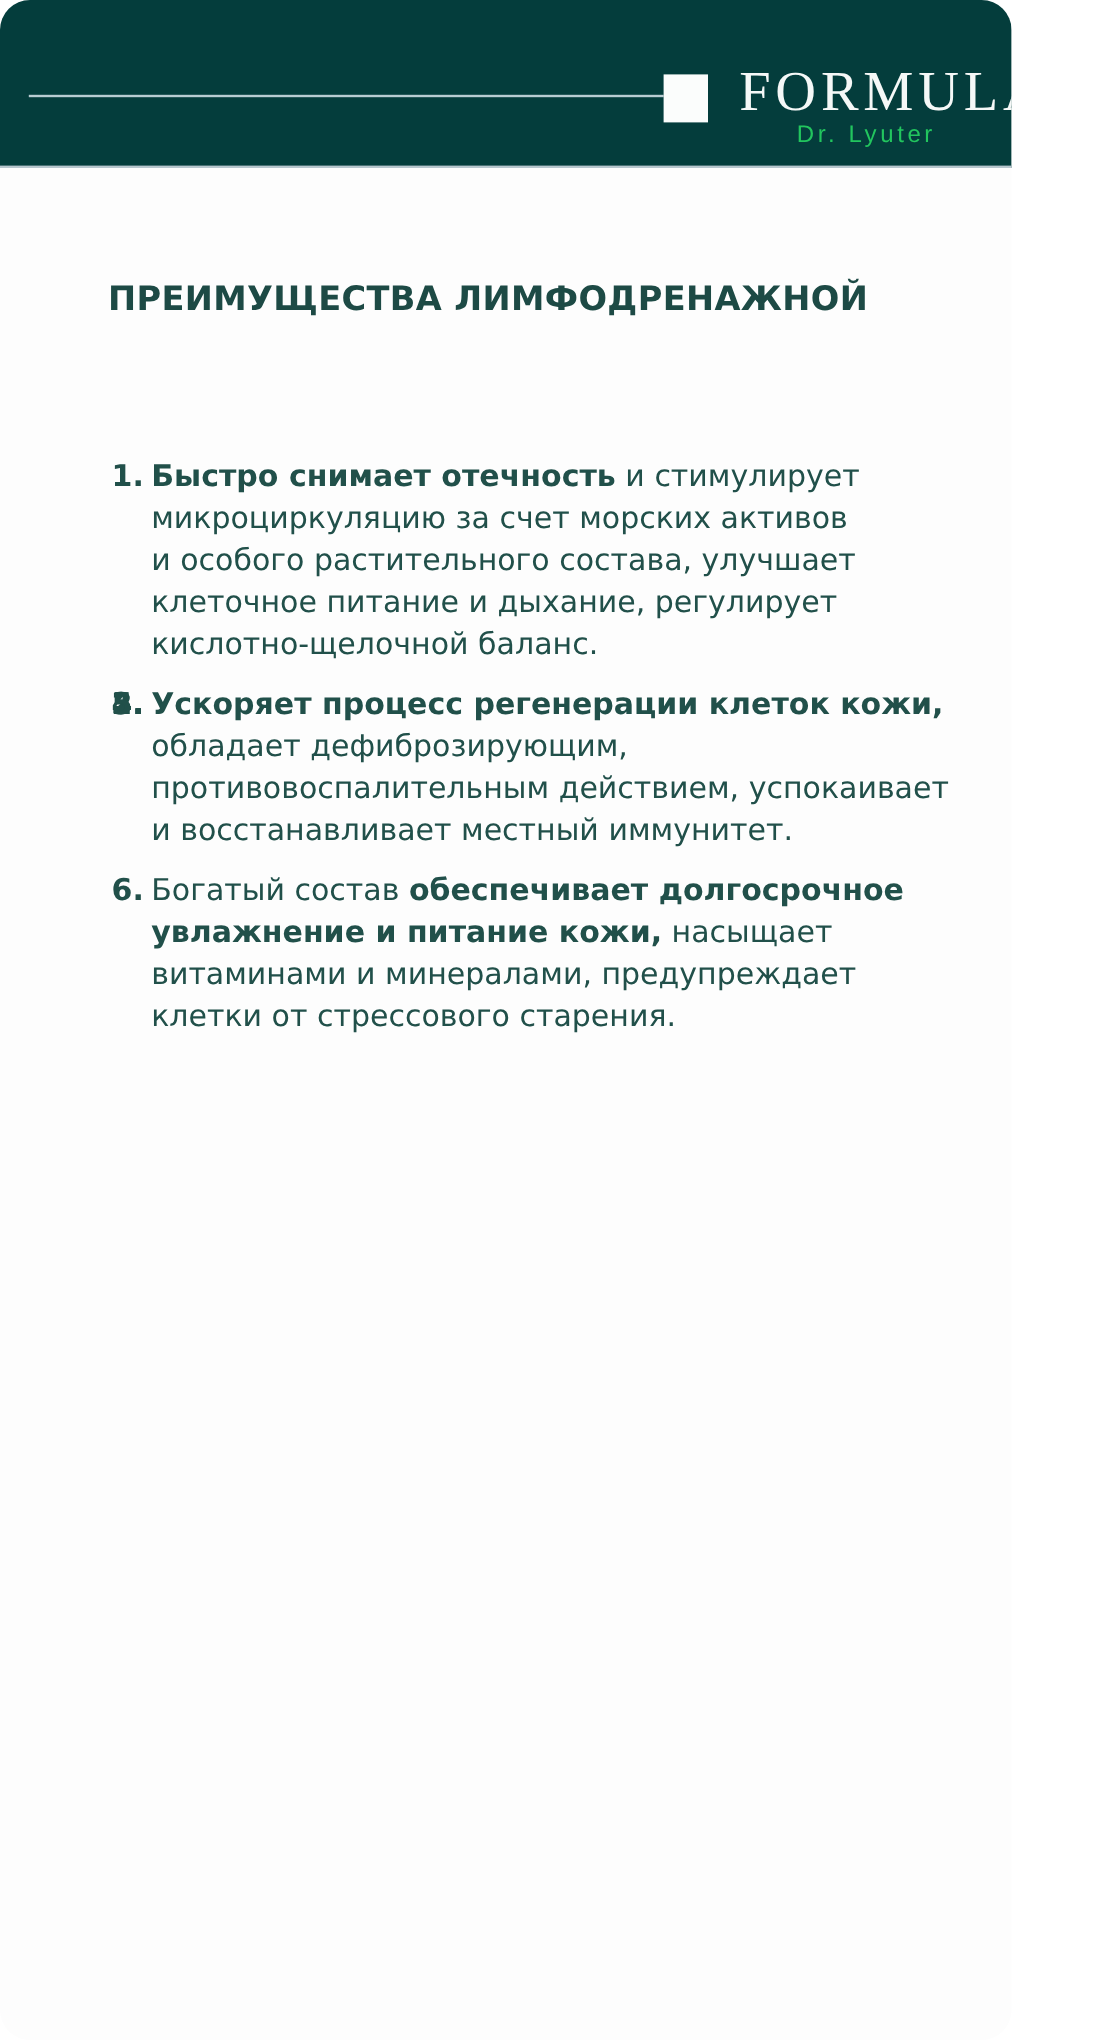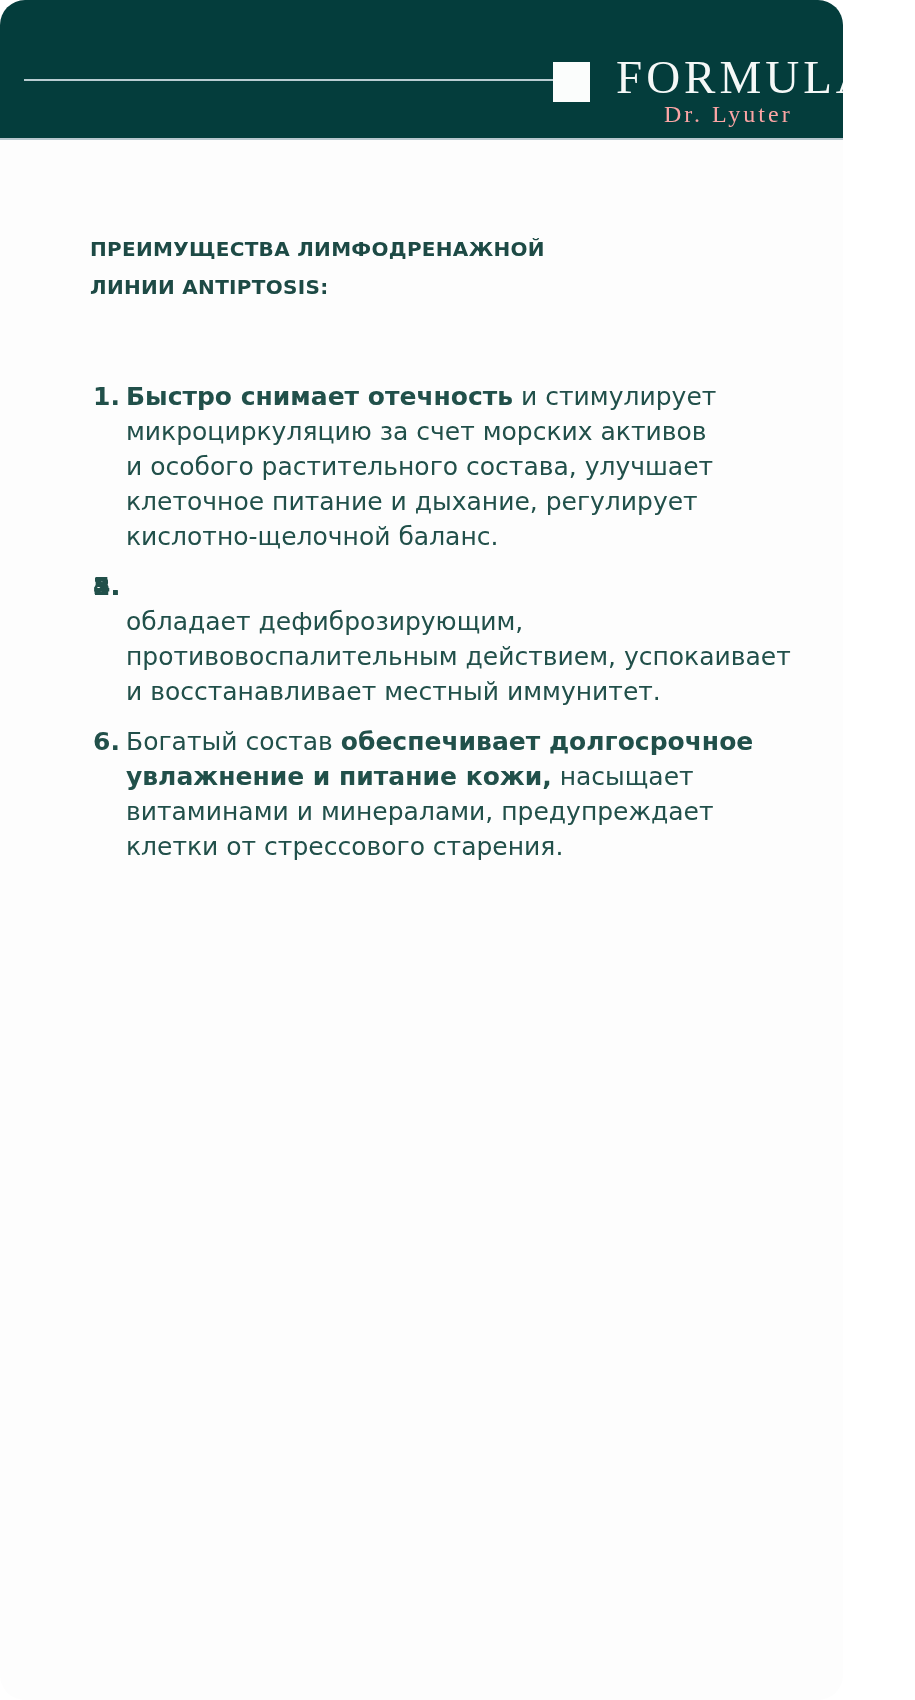--- a/index.html
+++ b/index.html
@@ -34,31 +34,31 @@
   .brand-name {
     position:absolute; left:616px; top:50px;
     font-family:"Liberation Serif", serif;
     font-size:47px; font-weight:400;
     letter-spacing:4px;
     color:#f5f8f7;
     white-space:nowrap;
   }
   .brand-sub {
     position:absolute; left:664px; top:101px;
-    font-family:Liberation Serif, serif;
-    font-size:24px; letter-spacing:3px;
-    color:#fca5a5;
+    font-family:Liberation Sans, sans-serif;
+    font-size:20px; letter-spacing:3px;
+    color:#22c55e;
     white-space:nowrap;
   }
 
   
   .title {
     position:absolute; left:90px; top:230px;
     margin:0;
-    font-size:20px; line-height:38px;
+    font-size:28px; line-height:38px;
     font-weight:700;
     letter-spacing:0.3px;
     color:#1d4a45;
   }
   .benefits {
     position:absolute; left:93px; top:379px;
     width:745px;
     margin:0; padding:0;
     list-style:none;
     font-size:25px; line-height:35px;
@@ -82,32 +82,32 @@
 <div class="page">
 
   <header class="brand-bar">
     <div class="rule"></div>
     <div class="sq"></div>
     <div class="brand-name">FORMULA</div>
     <div class="brand-sub">Dr. Lyuter</div>
   </header>
 
   <main>
-    <h1 class="title"><span>ПРЕИМУЩЕСТВА ЛИМФОДРЕНАЖНОЙ</span><br><span>ЛИНИИ ANTIPTOSIS:</span></h1>
+    <h1 class="title"><span>ПРЕИМУЩЕСТВА ЛИМФОДРЕНАЖНОЙ</span><br></h1>
 
     <ol class="benefits" id="benefits">
         <li><span class="num">1.</span><span class="txt"><span class="seg-b">Быстро снимает отечность</span><span class="seg"> и стимулирует
 микроциркуляцию за счет морских активов
 и особого растительного состава, улучшает
 клеточное питание и дыхание, регулирует
 кислотно-щелочной баланс.</span></span></li>
         <li><span class="num">2.</span></li>
         <li><span class="num">3.</span></li>
         <li><span class="num">4.</span></li>
-        <li><span class="num">5.</span><span class="txt"><span class="seg">
+        <li><span class="num">5.</span><span class="txt"><span class="seg-b">Ускоряет процесс регенерации клеток кожи,</span><span class="seg">
 обладает дефиброзирующим,
 противовоспалительным действием, успокаивает
 и восстанавливает местный иммунитет.</span></span></li>
         <li><span class="num">6.</span><span class="txt"><span class="seg">Богатый состав </span><span class="seg-b">обеспечивает долгосрочное
 увлажнение и питание кожи,</span><span class="seg"> насыщает
 витаминами и минералами, предупреждает
 клетки от стрессового старения.</span></span></li>
       </ol>
   </main>
 

